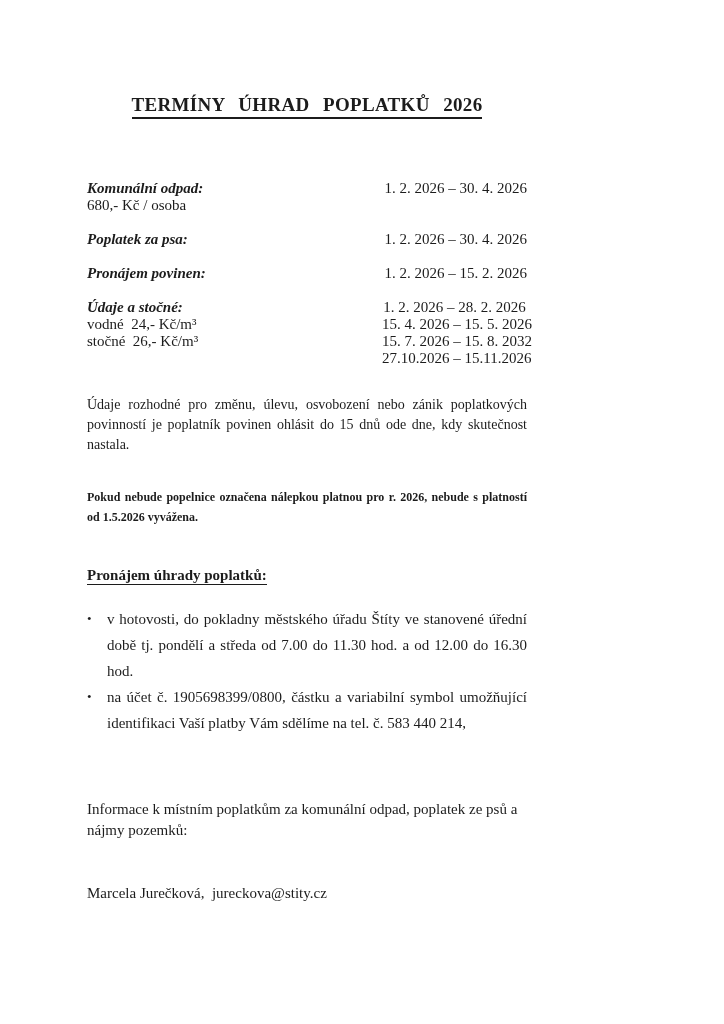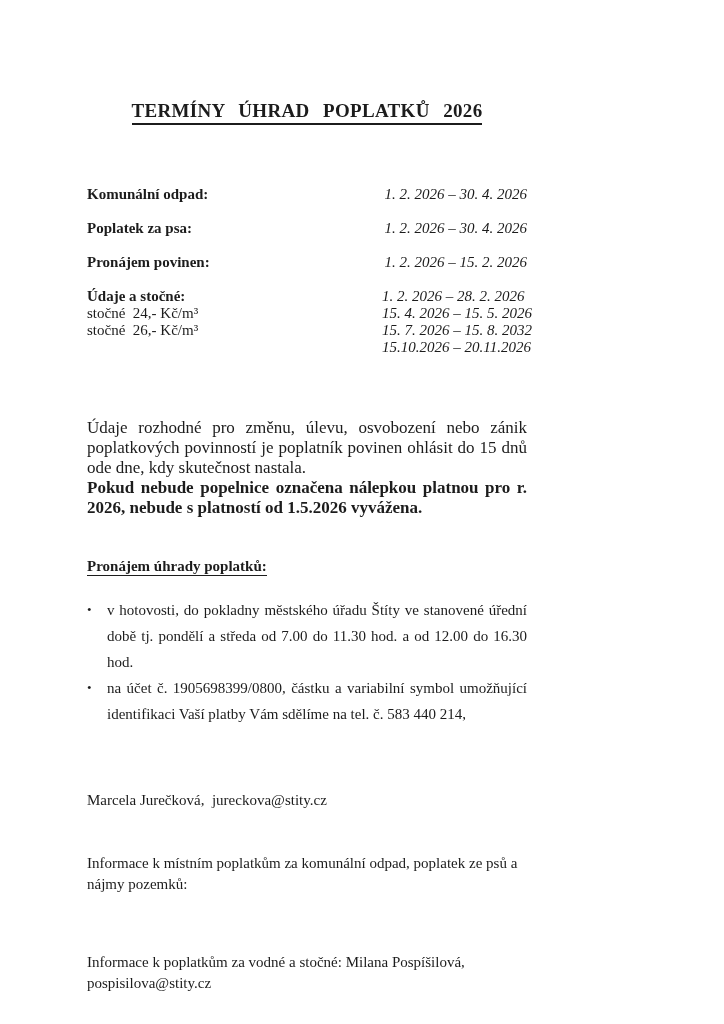--- a/index.html
+++ b/index.html
@@ -8,52 +8,53 @@
     width: 724px; height: 1024px;
     font-family: "Liberation Serif", "DejaVu Serif", serif;
     color: #1c1c1c;
     -webkit-font-smoothing: antialiased;
   }
   .page {
     position: relative;
     width: 614px; height: 1024px;
     background: #ffffff;
     overflow: hidden;
-    padding: 16px 87px;
+    padding: 10px 87px;
   }
   
   .doc-title {
     margin-top: 84px;
     text-align: center;
     font-size: 19px;
     font-weight: bold;
     letter-spacing: 0.3px;
     word-spacing: 0.45em;
   }
   .doc-title span {
     border-bottom: 2px solid #1c1c1c;
     padding-bottom: 2px;
   }
   
   .fees { margin-top: 64px; font-size: 15px; line-height: 17px; }
   .fee-row { display: flex; margin-bottom: 17px; }
   .fee-left { width: 345px; }
-  .fee-label { font-weight: bold; }
+  .fee-label { font-weight: bold; font-style: italic; }
   .fee-detail { white-space: pre-wrap; }
-  .fee-dates { width: 145px; text-align: left; font-style: italic; }
+  .fee-dates { width: 145px; text-align: center; }
   .fee-date { white-space: nowrap; }
   
   .notice {
-    margin-top: 62px;
-    font-size: 17px;
+    margin-top: 28px;
+    font-size: 14px;
     line-height: 20px;
     text-align: justify;
   }
   .warning {
-    font-size: 17px;
+    margin-top: 32px;
+    font-size: 12px;
     line-height: 20px;
     text-align: justify;
     font-weight: bold;
   }
   
   .payment-heading {
     margin-top: 40px;
     font-size: 15px;
     font-weight: bold;
   }
@@ -90,20 +91,21 @@
 
   <h1 class="doc-title">
     <span>TERMÍNY ÚHRAD POPLATKŮ 2026</span>
   </h1>
 
   <div class="fees">
 
     <div class="fee-row">
       <div class="fee-left">
         <div class="fee-label">Komunální odpad:</div>
+        <div class="fee-detail">680,- Kč / osoba</div>
       </div>
       <div class="fee-dates">
         <div class="fee-date">1. 2. 2026 – 30. 4. 2026</div>
       </div>
     </div>
 
     <div class="fee-row">
       <div class="fee-left">
         <div class="fee-label">Poplatek za psa:</div>
       </div>
@@ -117,28 +119,28 @@
         <div class="fee-label">Pronájem povinen:</div>
       </div>
       <div class="fee-dates">
         <div class="fee-date">1. 2. 2026 – 15. 2. 2026</div>
       </div>
     </div>
 
     <div class="fee-row">
       <div class="fee-left">
         <div class="fee-label">Údaje a stočné:</div>
-        <div class="fee-detail">stočné  24,- Kč/m³</div>
+        <div class="fee-detail">vodné  24,- Kč/m³</div>
         <div class="fee-detail">stočné  26,- Kč/m³</div>
       </div>
       <div class="fee-dates">
         <div class="fee-date">1. 2. 2026 – 28. 2. 2026</div>
         <div class="fee-date">15. 4. 2026 – 15. 5. 2026</div>
         <div class="fee-date">15. 7. 2026 – 15. 8. 2032</div>
-        <div class="fee-date">15.10.2026 – 20.11.2026</div>
+        <div class="fee-date">27.10.2026 – 15.11.2026</div>
       </div>
     </div>
 
   </div>
 
   <p class="notice">Údaje rozhodné pro změnu, úlevu, osvobození nebo zánik poplatkových povinností je poplatník povinen ohlásit do 15 dnů ode dne, kdy skutečnost nastala.</p>
 
   <p class="warning">Pokud nebude popelnice označena nálepkou platnou pro r. 2026, nebude s platností od 1.5.2026 vyvážena.</p>
 
   <h2 class="payment-heading">
@@ -150,19 +152,18 @@
       <span class="bullet-marker">•</span>
       <span class="bullet-text">v hotovosti, do pokladny městského úřadu Štíty ve stanovené úřední době tj. pondělí a středa od 7.00 do 11.30 hod. a od 12.00 do 16.30 hod.</span>
     </li>
     <li class="bullet-item">
       <span class="bullet-marker">•</span>
       <span class="bullet-text">na účet č. 1905698399/0800, částku a variabilní symbol umožňující identifikaci Vaší platby Vám sdělíme na tel. č. 583 440 214,</span>
     </li>
   </ul>
 
   <div class="contact contact-municipal">
+    <div>Informace k místním poplatkům za komunální odpad, poplatek ze psů a nájmy pozemků:</div>
     <div>Marcela Jurečková,  jureckova@stity.cz</div>
-    <div>Informace k místním poplatkům za komunální odpad, poplatek ze psů a nájmy pozemků:</div>
   </div>
 
-  <div class="contact contact-water">Informace k poplatkům za vodné a stočné: Milana Pospíšilová, pospisilova@stity.cz</div>
 
 </div>
 
 </body></html>

